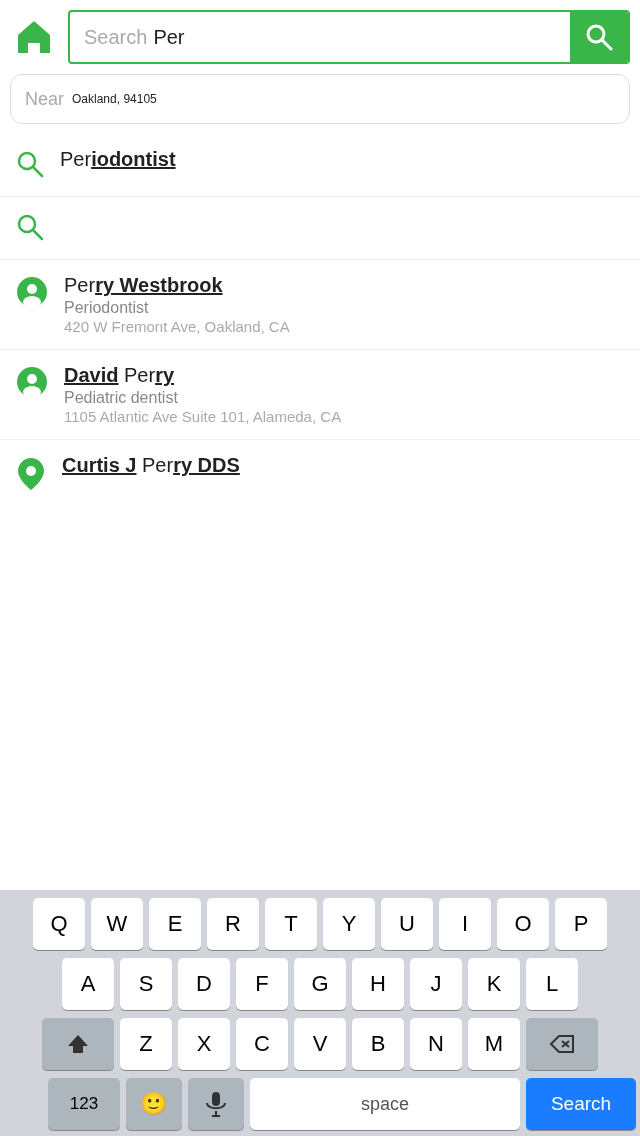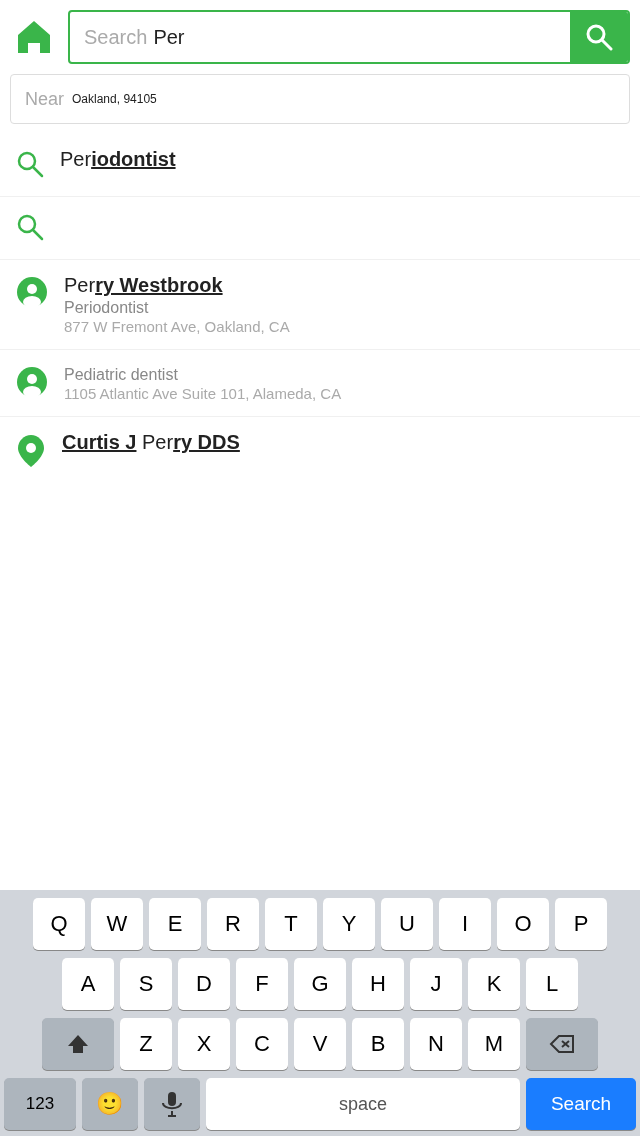--- a/index.html
+++ b/index.html
@@ -59,21 +59,21 @@
       justify-content: center;
       cursor: pointer;
       flex-shrink: 0;
       margin-left: auto;
     }
 
     
     .near-bar {
       margin: 0 10px 0 10px;
       border: 1px solid #ddd;
-      border-radius: 4px;
+      border-radius: 12px;
       height: 50px;
       display: flex;
       align-items: center;
       padding: 0 14px;
       background: #fff;
     }
     .near-label {
       color: #aaa;
       font-size: 18px;
       margin-right: 8px;
@@ -167,20 +167,21 @@
     }
     .key-shift {
       width: 72px;
     }
     .key-backspace {
       width: 72px;
     }
     .key-123 {
       width: 72px;
       font-size: 17px;
+      margin-left: 44px;
     }
     .key-emoji {
       width: 56px;
     }
     .key-mic {
       width: 56px;
     }
     .key-space {
       flex: 1;
       background: #fff;
@@ -257,33 +258,36 @@
         <circle cx="16" cy="16" r="15" fill="#3ab54a"></circle>
         <circle cx="16" cy="13" r="5" fill="#fff"></circle>
         <ellipse cx="16" cy="26" rx="9" ry="6" fill="#fff"></ellipse>
       </svg>
     </div>
     <div class="suggestion-text">
       <div class="suggestion-main">
         <span class="highlight">Per</span><span class="bold">ry Westbrook</span>
       </div>
       <div class="suggestion-sub">Periodontist</div>
-      <div class="suggestion-addr">877 W Fremont Ave, Oakland, CA</div>
+      <div class="suggestion-addr">420 W Fremont Ave, Oakland, CA</div>
     </div>
   </div>
 
   <div class="suggestion-item">
     <div class="suggestion-icon">
       <svg width="32" height="32" viewBox="0 0 32 32">
         <circle cx="16" cy="16" r="15" fill="#3ab54a"></circle>
         <circle cx="16" cy="13" r="5" fill="#fff"></circle>
         <ellipse cx="16" cy="26" rx="9" ry="6" fill="#fff"></ellipse>
       </svg>
     </div>
     <div class="suggestion-text">
+      <div class="suggestion-main">
+        <span class="bold">David</span><span class="highlight"> Per</span><span class="bold">ry</span>
+      </div>
       <div class="suggestion-sub">Pediatric dentist</div>
       <div class="suggestion-addr">1105 Atlantic Ave Suite 101, Alameda, CA</div>
     </div>
   </div>
 
   <div class="suggestion-item">
     <div class="suggestion-icon">
       <svg width="30" height="36" viewBox="0 0 30 36">
         <path d="M15 2 C8 2 2 8 2 15 C2 24 15 34 15 34 C15 34 28 24 28 15 C28 8 22 2 15 2 Z" fill="#3ab54a"></path>
         <circle cx="15" cy="15" r="5" fill="#fff"></circle>

